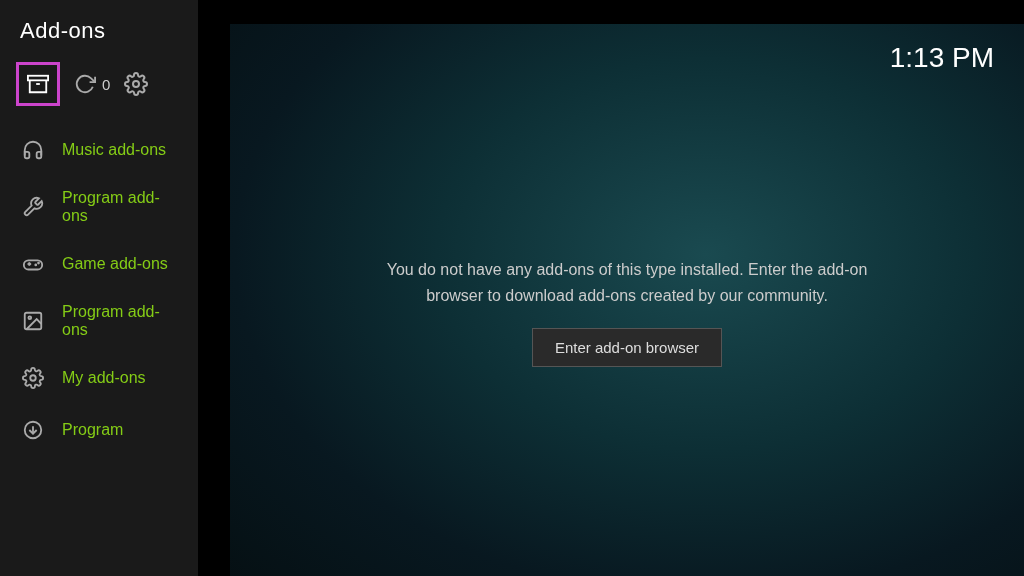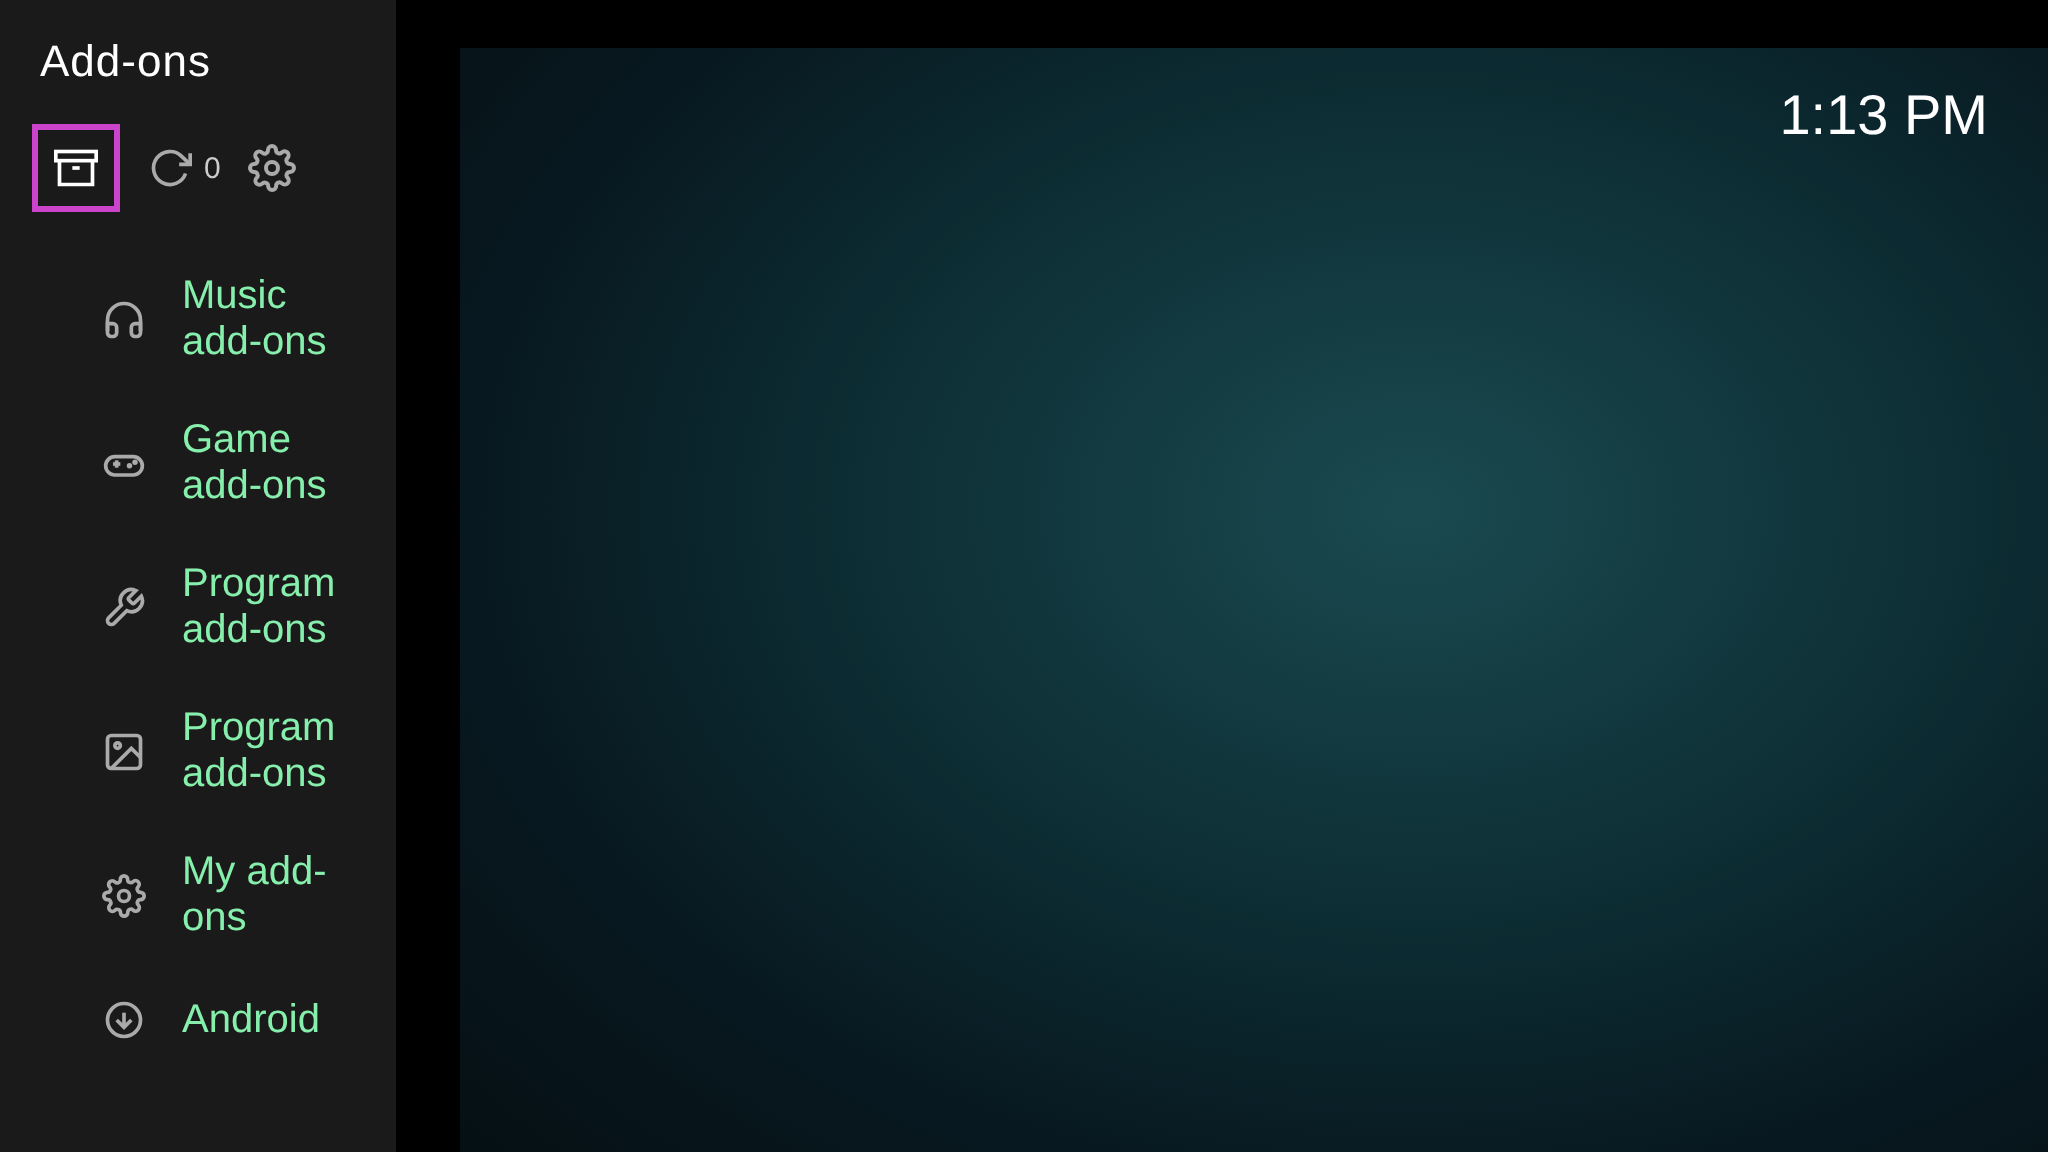--- a/index.html
+++ b/index.html
@@ -77,24 +77,23 @@
       flex-direction: column;
       padding-top: 4px;
     }
 
     .nav-item {
       display: flex;
       align-items: center;
       gap: 16px;
       padding: 13px 20px;
       cursor: pointer;
-      color: #86efac;
-      font-size: 20px;
+      color: #84cc16;
+      font-size: 16px;
       transition: background 0.15s;
-      margin-left: 29px;
     }
 
     .nav-item .nav-icon {
       width: 26px;
       height: 26px;
       display: flex;
       align-items: center;
       justify-content: center;
       flex-shrink: 0;
       color: #aaa;
@@ -188,39 +187,39 @@
           <path d="M21 19a2 2 0 0 1-2 2h-1a2 2 0 0 1-2-2v-3a2 2 0 0 1 2-2h3z"></path>
           <path d="M3 19a2 2 0 0 0 2 2h1a2 2 0 0 0 2-2v-3a2 2 0 0 0-2-2H3z"></path>
         </svg>
       </span>
       <span>Music add-ons</span>
     </div>
 
     <div class="nav-item">
       <span class="nav-icon">
         <svg width="22" height="22" viewBox="0 0 24 24" fill="none" stroke="#aaa" stroke-width="2">
+          <path d="M14.7 6.3a1 1 0 0 0 0 1.4l1.6 1.6a1 1 0 0 0 1.4 0l3.77-3.77a6 6 0 0 1-7.94 7.94l-6.91 6.91a2.12 2.12 0 0 1-3-3l6.91-6.91a6 6 0 0 1 7.94-7.94l-3.76 3.76z"></path>
+        </svg>
+      </span>
+      <span>Program add-ons</span>
+    </div>
+
+    <div class="nav-item">
+      <span class="nav-icon">
+        <svg width="22" height="22" viewBox="0 0 24 24" fill="none" stroke="#aaa" stroke-width="2">
           <line x1="6" y1="12" x2="10" y2="12"></line>
           <line x1="8" y1="10" x2="8" y2="14"></line>
           <line x1="15" y1="13" x2="15" y2="13" stroke-width="3" stroke-linecap="round"></line>
           <line x1="18" y1="11" x2="18" y2="11" stroke-width="3" stroke-linecap="round"></line>
           <rect x="2" y="8" width="20" height="10" rx="5"></rect>
         </svg>
       </span>
       <span>Game add-ons</span>
     </div>
 
-    <div class="nav-item">
-      <span class="nav-icon">
-        <svg width="22" height="22" viewBox="0 0 24 24" fill="none" stroke="#aaa" stroke-width="2">
-          <path d="M14.7 6.3a1 1 0 0 0 0 1.4l1.6 1.6a1 1 0 0 0 1.4 0l3.77-3.77a6 6 0 0 1-7.94 7.94l-6.91 6.91a2.12 2.12 0 0 1-3-3l6.91-6.91a6 6 0 0 1 7.94-7.94l-3.76 3.76z"></path>
-        </svg>
-      </span>
-      <span>Program add-ons</span>
-    </div>
-
 
     <div class="nav-item">
       <span class="nav-icon">
         <svg width="22" height="22" viewBox="0 0 24 24" fill="none" stroke="#aaa" stroke-width="2">
           <rect x="3" y="3" width="18" height="18" rx="2"></rect>
           <circle cx="8.5" cy="8.5" r="1.5"></circle>
           <polyline points="21 15 16 10 5 21"></polyline>
         </svg>
       </span>
       <span>Program add-ons</span>
@@ -237,22 +236,26 @@
     </div>
 
     <div class="nav-item">
       <span class="nav-icon">
         <svg width="22" height="22" viewBox="0 0 24 24" fill="none" stroke="#aaa" stroke-width="2">
           <circle cx="12" cy="12" r="9"></circle>
           <path d="M8 12l4 4 4-4"></path>
           <line x1="12" y1="8" x2="12" y2="16"></line>
         </svg>
       </span>
-      <span>Android</span>
+      <span>Program</span>
     </div>
 
   </div>
 </div>
 
 <div class="main-content">
   <div class="time-display">1:13 PM</div>
 
+  <div class="message-box">
+    <p class="message-text">You do not have any add-ons of this type installed. Enter the add-on browser to download add-ons created by our community.</p>
+    <button class="enter-browser-btn">Enter add-on browser</button>
+  </div>
 </div>
 
 </body></html>

